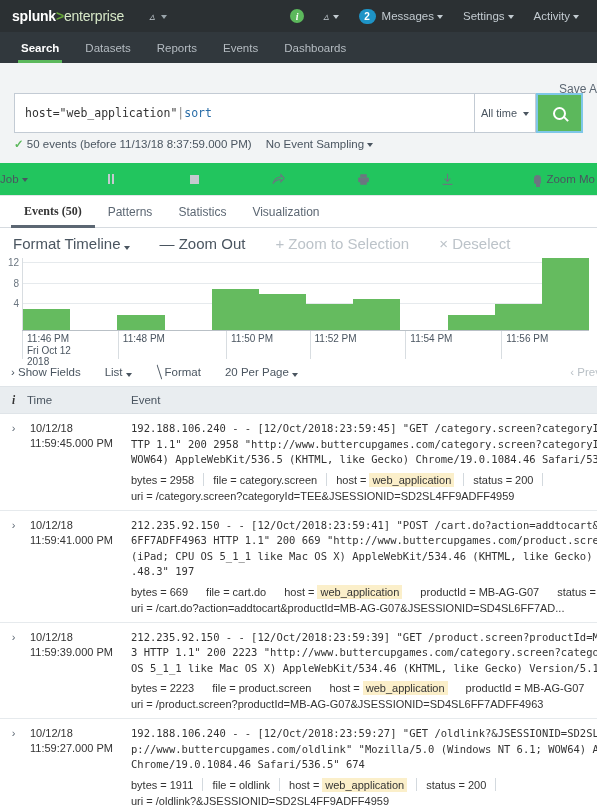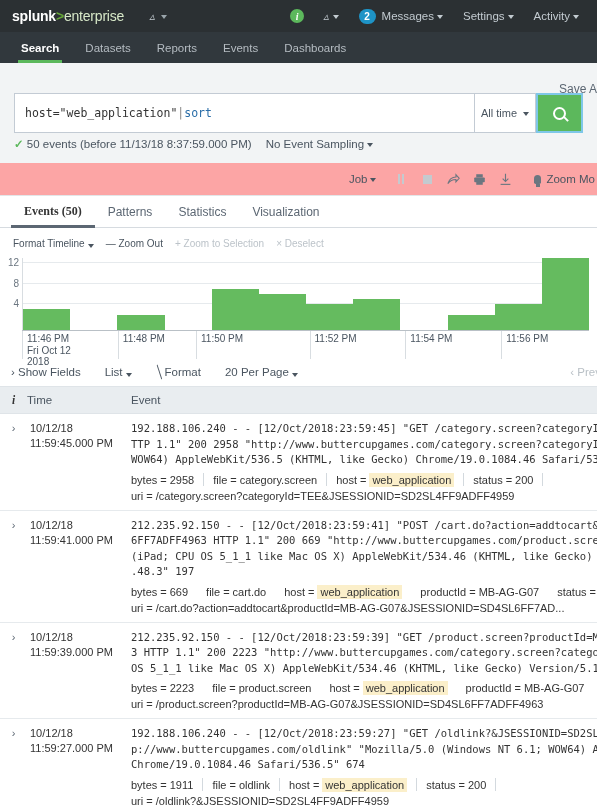--- a/index.html
+++ b/index.html
@@ -71,42 +71,42 @@
   }
   .mag { width: 13px; height: 13px; border: 2px solid #fff; border-radius: 50%; position: relative; }
   .mag::after { content: ""; position: absolute; width: 2px; height: 6px; background: #fff; transform: rotate(-45deg); right: -3px; bottom: -4px; }
 
   .resultline { display: flex; align-items: center; gap: 14px; margin-top: 4px; font-size: 11.5px; color: #4a5560; }
   .check { color: #5cb85c; font-weight: bold; }
   .evsamp { color: #4a5560; display: flex; align-items: center; }
 
   
   .jobbar {
-    background: #fca5a5; height: 33px; display: flex; align-items: center;
-    justify-content: flex-end; gap: 0; padding-right: 2px;
+    background: #22c55e; height: 33px; display: flex; align-items: center;
+    justify-content: space-between; gap: 0; padding-right: 2px;
     border-bottom: 1px solid #e3e6e8;
   }
   .jobbar .jl { font-size: 11.5px; color: #4a5560; display: flex; align-items: center; margin-right: 12px; }
   .ibtn { width: 26px; height: 20px; display: flex; align-items: center; justify-content: center; color: #6b7680; }
   .ibtn.dis { color: #c4cacf; }
   .pausebars { display: flex; gap: 2px; }
   .pausebars i { display: block; width: 2px; height: 10px; background: currentColor; }
   .stopsq { width: 9px; height: 9px; background: currentColor; }
   .smartmode { display: flex; align-items: center; gap: 5px; color: #4a5560; font-size: 11.5px; margin-left: 16px; white-space: nowrap; }
   .bulb { width: 7px; height: 9px; background: #6b7680; border-radius: 4px 4px 2px 2px; position: relative; }
   .bulb::after { content: ""; position: absolute; bottom: -3px; left: 1.5px; width: 4px; height: 3px; background: #6b7680; }
 
   
   .restabs { display: flex; align-items: stretch; height: 32px; border-bottom: 1px solid #d6dbe0; background: #fff; padding-left: 11px; }
   .restabs .rt { display: flex; align-items: center; padding: 0 13px; font-size: 12px; color: #5c6773; position: relative; }
   .restabs .rt.active { color: #333; font-weight: bold; font-family: Liberation Serif, serif; }
   .restabs .rt.active::after { content: ""; position: absolute; left: 0; right: 0; bottom: -1px; height: 3px; background: #5c6773; }
 
   
-  .tlctl { height: 30px; display: flex; align-items: center; gap: 12px; padding-left: 13px; font-size: 10px; color: #4a5560; }
+  .tlctl { height: 30px; display: flex; align-items: center; gap: 30px; padding-left: 13px; font-size: 15px; color: #4a5560; }
   .tlctl .dim { color: #bcc3c9; }
 
   
   .chartwrap { height: 100px; position: relative; padding-left: 22px; padding-right: 8px; }
   .ylabels { position: absolute; left: 0; top: 0; width: 22px; height: 72px; font-size: 10px; color: #6b7680; }
   .ylabels span { position: absolute; right: 3px; line-height: 1; }
   .plot { position: relative; height: 72px; border-left: 1px solid #d8dde1; }
   .gridline { position: absolute; left: 0; right: 0; height: 1px; background: #e6eaed; }
   .bars { position: absolute; left: 0; right: 0; bottom: 0; top: 0; display: flex; align-items: flex-end; }
   .bar { background: #65bb5f; height: 0; }
@@ -310,21 +310,21 @@
     </div>
     <div class="xaxis" id="xaxis">
         <div class="xtick" style="left: 0px;">
           <div>11:46 PM</div>
           <div>Fri Oct 12</div>
           <div>2018</div>
         </div>
         <div class="xtick" style="left: 95.8333px;">
           <div>11:48 PM</div>
         </div>
-        <div class="xtick" style="left: 174px;">
+        <div class="xtick" style="left: 204px;">
           <div>11:50 PM</div>
         </div>
         <div class="xtick" style="left: 287.5px;">
           <div>11:52 PM</div>
         </div>
         <div class="xtick" style="left: 383.333px;">
           <div>11:54 PM</div>
         </div>
         <div class="xtick" style="left: 479.167px;">
           <div>11:56 PM</div>

